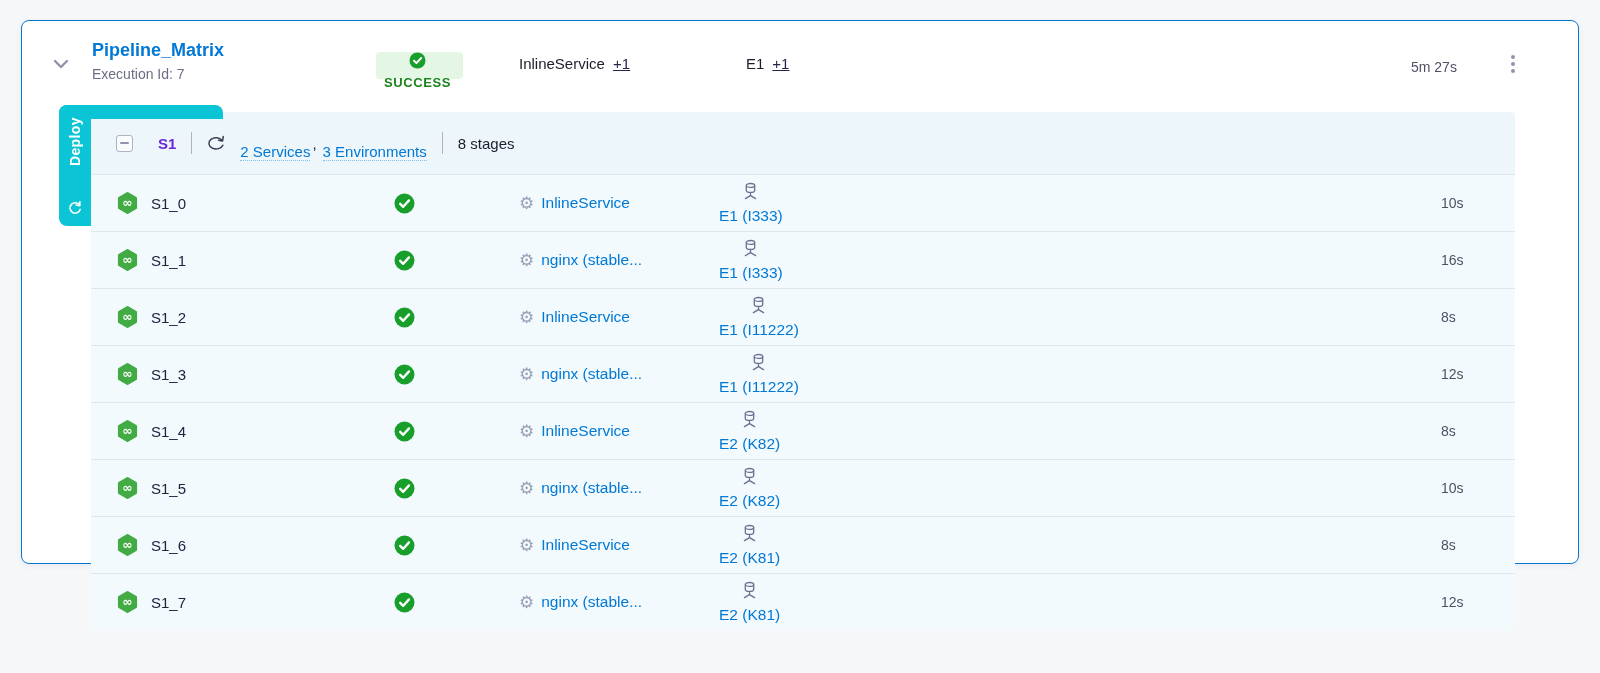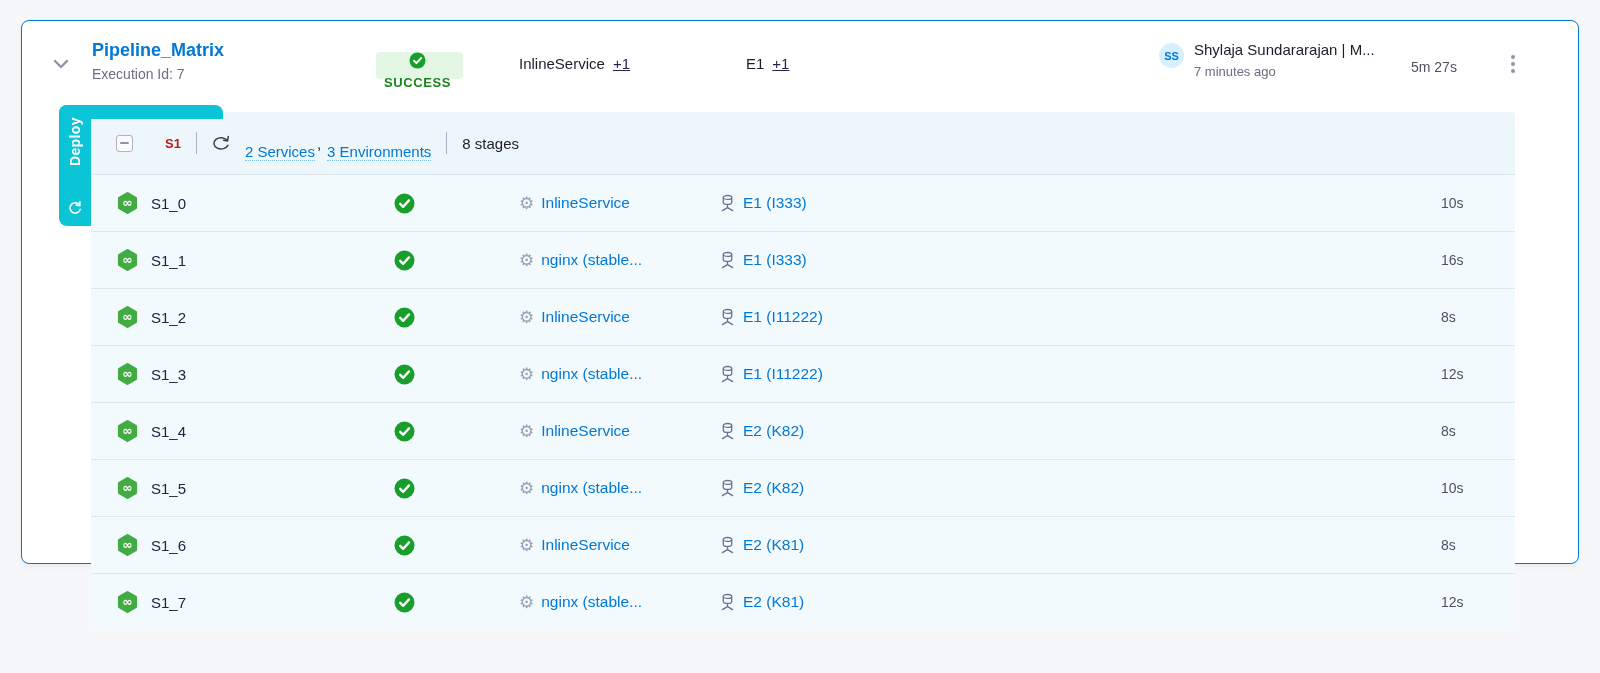--- a/index.html
+++ b/index.html
@@ -73,36 +73,36 @@
     position:absolute; left:69px; top:91px; width:1424px;
     background:#f2fafe; border-radius:0 4px 4px 4px; z-index:2; overflow:hidden;
   }
   .panel-header {
     height:62px; background:#ecf6fb; display:flex; align-items:center;
     padding-left:25px; gap:0;
   }
   .chk { width:17px; height:17px; background:#fafbfc; border:1px solid #b0b1c4; border-radius:3px;
          display:flex; align-items:center; justify-content:center; cursor:pointer; }
   .chk .minus { width:9px; height:2px; background:#9293ab; border-radius:1px; }
-  .group-name { font-size:13px; font-weight:700; color:#b91c1c; margin-left:32px; }
+  .group-name { font-size:15px; font-weight:700; color:#6d28d9; margin-left:25px; }
   .vdiv { width:1px; height:22px; background:#b0b1c4; margin:0 15px; }
   .dotted-link { color:#0278d5; font-size:15px; text-decoration:none; border-bottom:1.5px dotted #7fc0ef; cursor:pointer;margin-top:18px; }
   .link-comma { color:#1d1d2b; font-size:15px; margin:0 6px 0 2px; }
   .stage-count { font-size:15px; color:#1d1d2b; }
   .loop-icon-hdr { margin-right:14px; color:#3a3b51; }
 
   .stage-row {
     position:relative; height:57px; display:flex; align-items:center;
     border-top:1px solid #dde7ee; padding-left:25px; cursor:pointer;
   }
   .col-stage { width:278px; display:flex; align-items:center; gap:12px; }
   .stage-name { color:#22233f; font-size:15px; }
   .col-status { width:125px; }
   .col-service { width:200px; display:flex; align-items:center; gap:7px; }
-  .col-env { display:flex; align-items:center; gap:7px; }
+  .col-env { display:flex; align-items:center; gap:7px;flex-direction:column; }
   .svc-link, .env-link { color:#0278d5; font-size:15.5px; text-decoration:none; cursor:pointer; white-space:nowrap; }
   .gear-glyph { color:#9aa0b5; font-size:17px; line-height:1; }
   .row-duration { position:absolute; left:1350px; top:50%; transform:translateY(-50%);
                   font-size:14px; color:#4f5162; }
   .hex-icon, .check-icon, .env-icon, .person-icon { flex:none; display:block; }
 </style>
 </head>
 <body>
 
 <div class="card">
@@ -130,27 +130,20 @@
       <span>InlineService</span>
       <a class="more-link">+1</a>
     </div>
 
     <div class="hdr-group hdr-envs">
       <span>E1</span>
       <a class="more-link">+1</a>
     </div>
 
 
-    <div class="user-block">
-      <div class="avatar">SS</div>
-      <div>
-        <div class="user-name">Shylaja Sundararajan | M...</div>
-        <div class="user-time">7 minutes ago</div>
-      </div>
-    </div>
 
     <div class="duration-main">5m 27s</div>
 
     <div class="kebab">
       <span></span>
         <span></span>
         <span></span>
     </div>
   </div>
 

